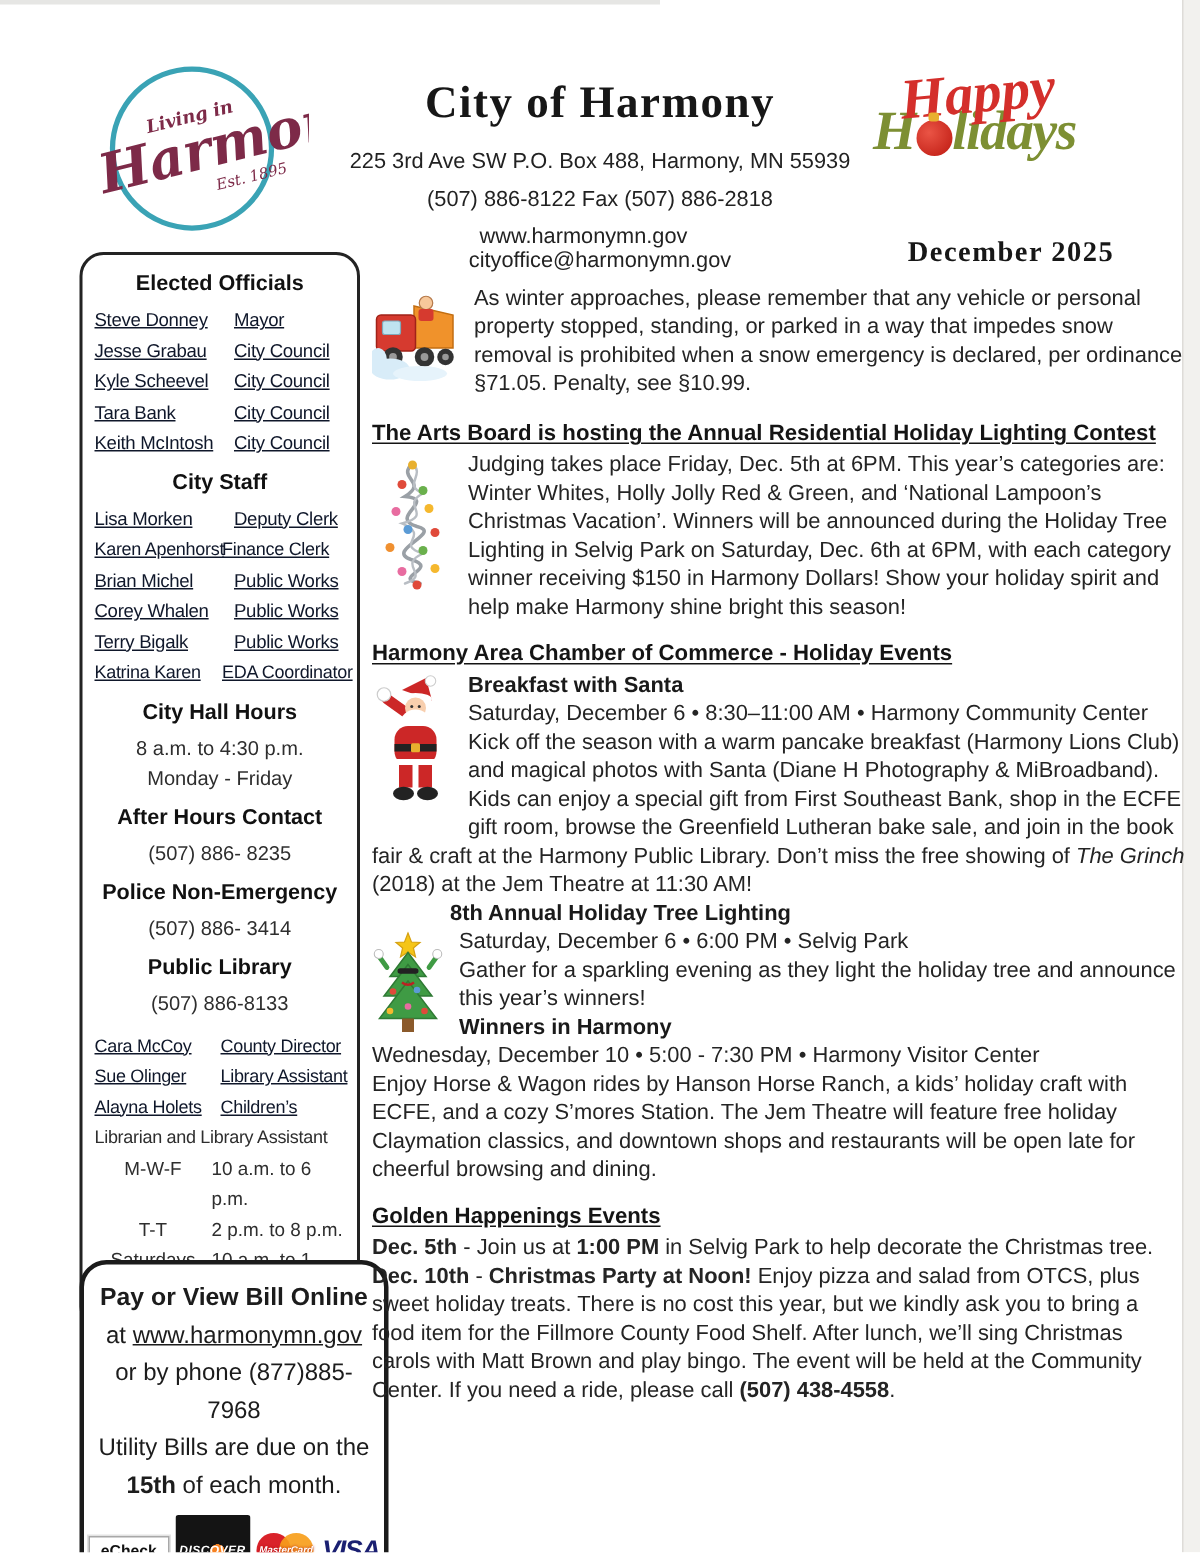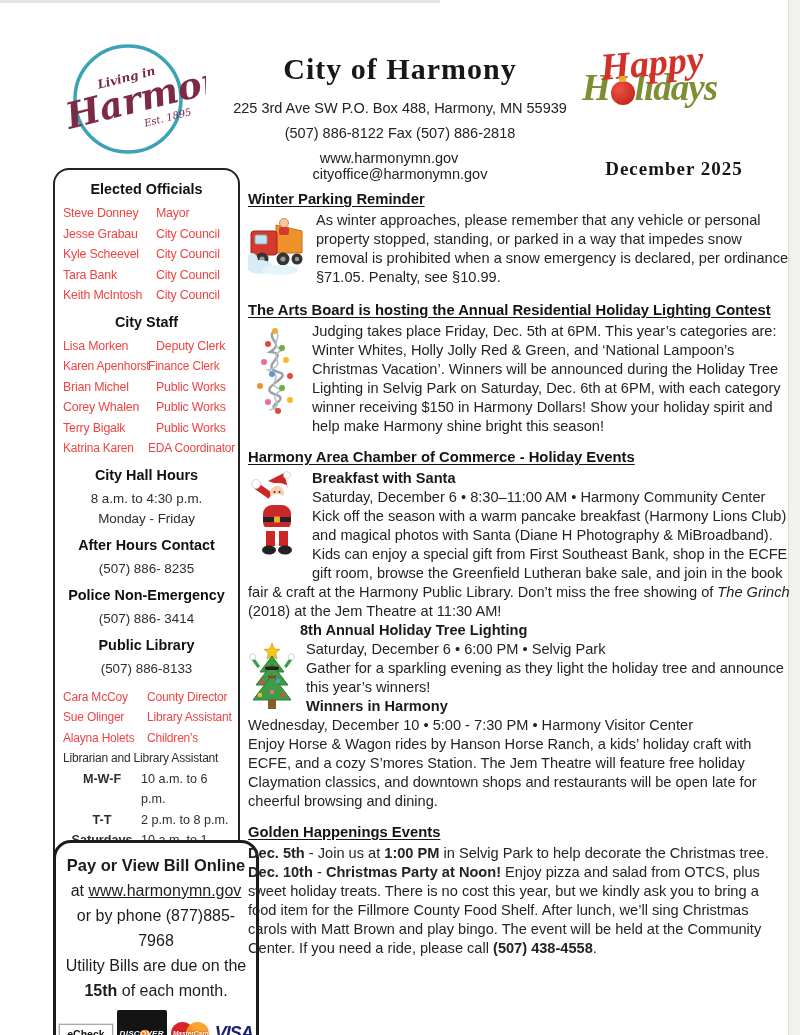--- a/index.html
+++ b/index.html
@@ -30,27 +30,27 @@
         font-family:"Liberation Serif", serif; font-weight:bold; font-size:19px;
         color:#171717; letter-spacing:1px; }
 
   
   .sidebar { position:absolute; left:53px; top:168px; width:187px; }
   .info-box { border:2.5px solid #232323; border-radius:16px; padding:9px 6px 12px; background:#fff; }
   .sb-title { text-align:center; font-weight:bold; font-size:14.4px; color:#111; margin:8px 0 6px; }
   .sb-title.first { margin-top:2px; }
   .roster { margin:0 0 2px 2px; }
   .r-row { display:grid; grid-template-columns:93px 1fr; font-size:12.4px; line-height:20.5px;
-        letter-spacing:-0.2px; color:#ef4444; white-space:nowrap; }
+        letter-spacing:-0.2px; color:#0f172a; white-space:nowrap;text-decoration:underline; }
   .r-row.tight { grid-template-columns:85px 1fr; font-size:12px; }
   .r-row.lib { grid-template-columns:84px 1fr; font-size:12px; }
   .r-wrapline { font-size:12px; line-height:20.5px; letter-spacing:-0.2px; color:#2e2e2e; }
   .centered-line { text-align:center; font-size:13.4px; line-height:20px; color:#2e2e2e; }
   .sched-row { display:grid; grid-template-columns:78px 1fr; font-size:12.6px; line-height:20.5px; color:#2e2e2e; }
-  .sched-days { text-align:center;font-weight:bold; }
+  .sched-days { text-align:center; }
 
   .bill-box { position:absolute; left:0px; top:672px; width:190px; border:3px solid #1b1b1b;
         border-radius:18px; padding:10px 5px 12px; background:#fff; text-align:center; }
   .bill-line { font-size:16px; line-height:25px; color:#1c1c1c; }
   .bill-title { font-weight:bold; font-size:16.5px; }
   .bill-link { text-decoration:underline; color:#1c1c1c; cursor:pointer; }
   .bold { font-weight:bold; }
   .payments { display:flex; align-items:center; justify-content:center; gap:4px; margin-top:7px; }
   .pay-echeck { border:1.5px solid #a8a8a8; box-shadow:0 0 0 1px #e3e3e3; padding:3px 7px;
         font-size:10.5px; font-weight:bold; color:#111; background:#fff; }
@@ -230,21 +230,20 @@
           <span class="mc-label">MasterCard</span>
         </span>
         <span class="pay-visa">VISA</span>
       </div>
     </div>
   </div>
 
   <div class="main">
 
     <div class="section clearfix">
-      <div class="sec-heading">Winter Parking Reminder</div>
       <svg class="float-icon" width="58" height="62" viewBox="0 0 58 62" style="margin-bottom:14px;">
         <polygon points="28,12 54,18 54,40 28,40" fill="#f0922b" stroke="#c26e12" stroke-width="1"></polygon>
         <circle cx="36" cy="10" r="4.5" fill="#f7c89a" stroke="#b5794a" stroke-width="0.8"></circle>
         <rect x="31" y="14" width="10" height="8" rx="2" fill="#d63a2f"></rect>
         <rect x="3" y="18" width="26" height="24" rx="3" fill="#d63a2f" stroke="#a12218" stroke-width="1"></rect>
         <rect x="7" y="22" width="12" height="9" rx="1.5" fill="#bfe3f0" stroke="#7fa9bb" stroke-width="0.8"></rect>
         <circle cx="14" cy="46" r="6.5" fill="#333"></circle>
           <circle cx="14" cy="46" r="2.6" fill="#999"></circle>
         <circle cx="35" cy="46" r="6.5" fill="#333"></circle>
           <circle cx="35" cy="46" r="2.6" fill="#999"></circle>

